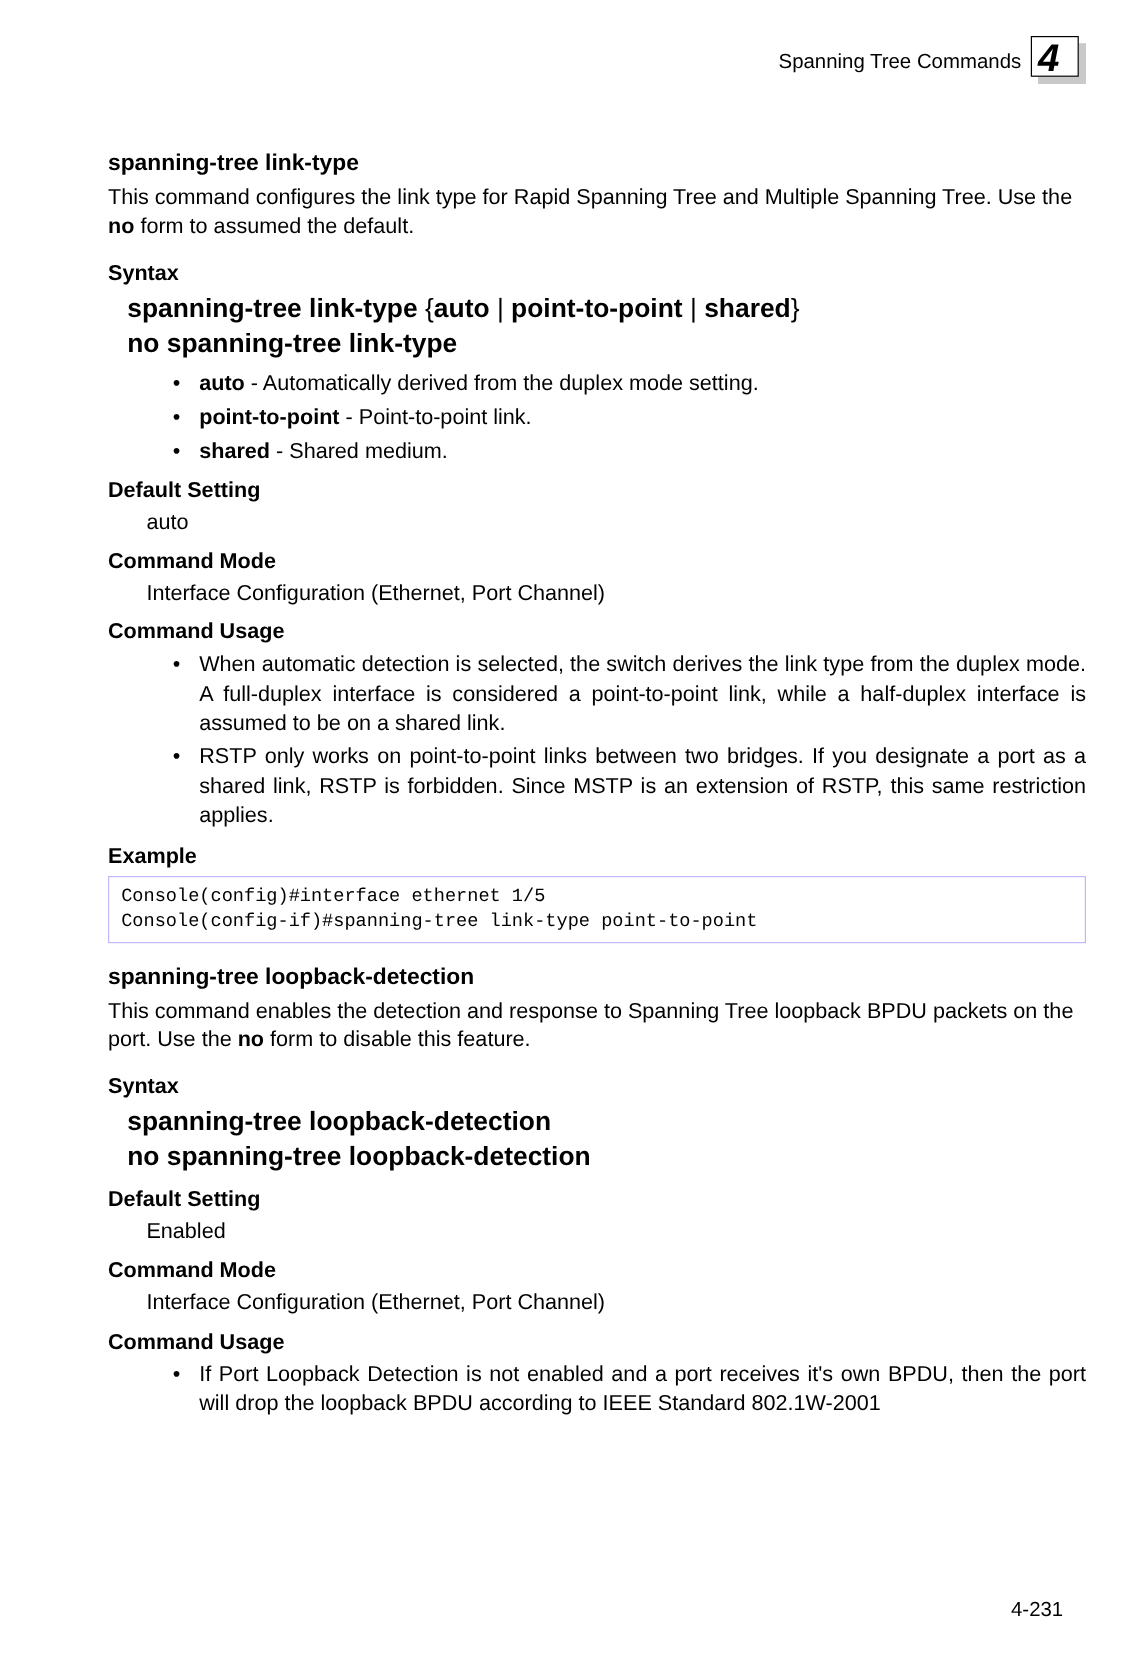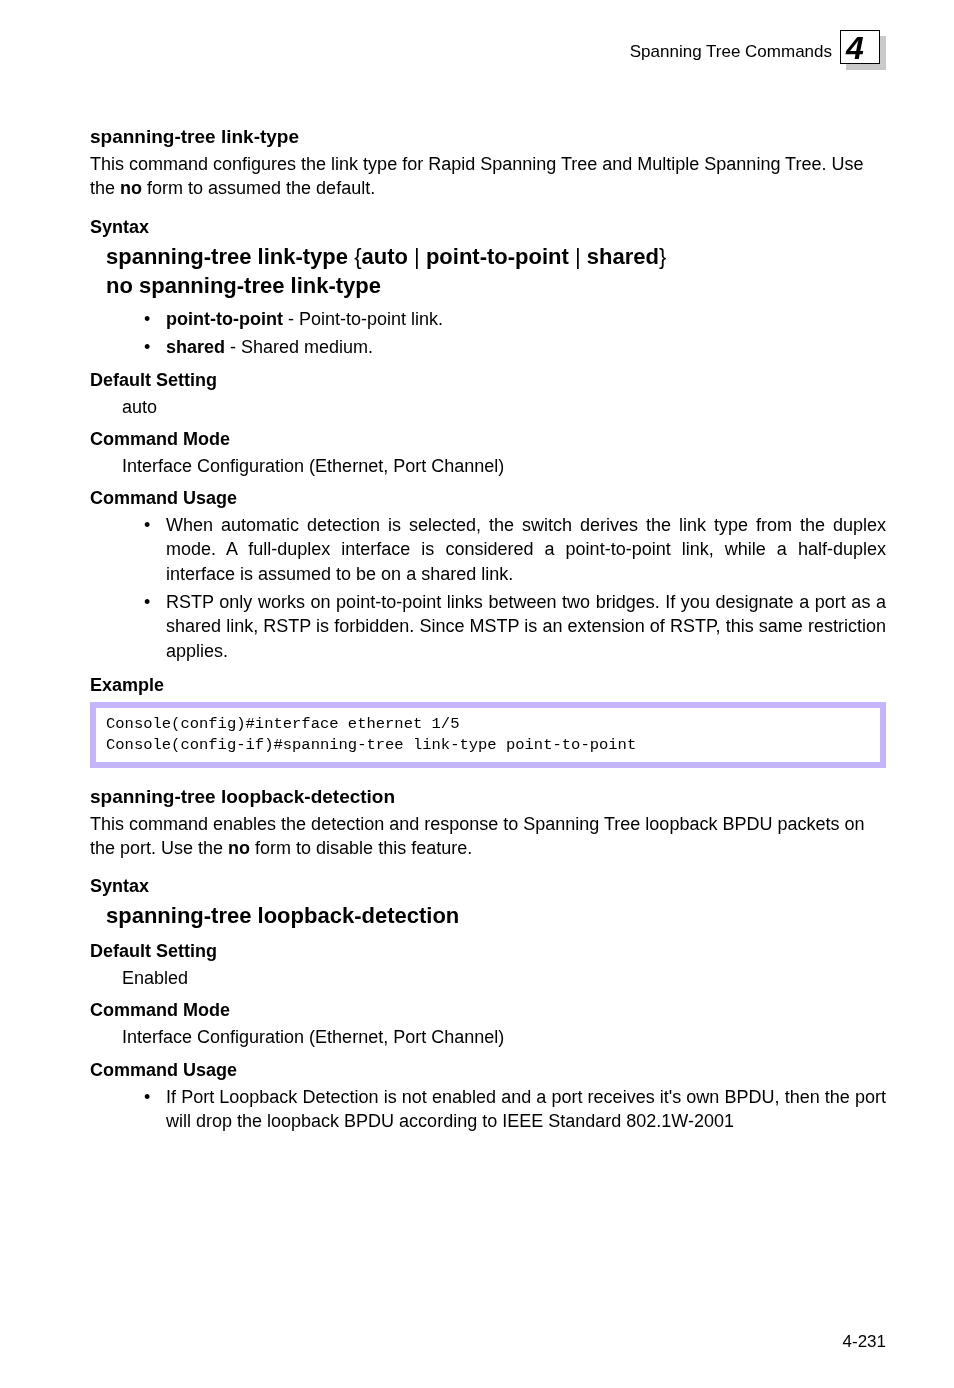--- a/index.html
+++ b/index.html
@@ -7,21 +7,21 @@
     padding: 0;
     font-family: Arial, Helvetica, sans-serif;
     background: #fff;
     color: #000;
     width: 954px;
     height: 1388px;
     box-sizing: border-box;
     position: relative;
   }
   .page {
-    padding: 40px 68px 0 90px;
+    padding: 40px 49px 0 90px;
     box-sizing: border-box;
   }
   .header-area {
     position: relative;
     height: 56px;
     margin-bottom: 30px;
   }
   .header-text {
     position: absolute;
     right: 54px;
@@ -118,21 +118,21 @@
     margin-bottom: 4px;
     text-align: justify;
   }
   ul.usage > li::before {
     content: "•";
     position: absolute;
     left: 0;
     top: 0;
   }
   .code-box {
-    border: 6px solid #c4b5fd;
+    border: 1px solid #c4b5fd;
     padding: 6px 10px;
     font-family: "Courier New", Courier, monospace;
     font-size: 15.5px;
     line-height: 1.35;
     white-space: pre;
     margin: 6px 0 18px 0;
     overflow: hidden;
   }
   .footer-pagenum {
     position: absolute;
@@ -162,20 +162,21 @@
     <span>This command configures the link type for Rapid Spanning Tree and Multiple Spanning Tree. Use the </span><b>no</b><span> form to assumed the default.</span>
   </p>
 
   <div class="section-label">Syntax</div>
   <div class="syntax-block">
     <b>spanning-tree link-type</b><span> {</span><b>auto</b><span> | </span><b>point-to-point</b><span> | </span><b>shared</b><span>}</span><br>
     <b>no spanning-tree link-type</b>
   </div>
 
   <ul class="bullets">
+    <li><b>auto</b><span> - Automatically derived from the duplex mode setting.</span></li>
     <li><b>point-to-point</b><span> - Point-to-point link.</span></li>
     <li><b>shared</b><span> - Shared medium.</span></li>
   </ul>
 
   <div class="section-label">Default Setting</div>
   <div class="indent-block">auto</div>
 
   <div class="section-label">Command Mode</div>
   <div class="indent-block">Interface Configuration (Ethernet, Port Channel)</div>
 
@@ -190,20 +191,21 @@
 Console(config-if)#spanning-tree link-type point-to-point</div>
 
   <div class="h-cmd">spanning-tree loopback-detection</div>
   <p class="body-text">
     <span>This command enables the detection and response to Spanning Tree loopback BPDU packets on the port. Use the </span><b>no</b><span> form to disable this feature.</span>
   </p>
 
   <div class="section-label">Syntax</div>
   <div class="syntax-block">
     <b>spanning-tree loopback-detection</b><br>
+    <b>no spanning-tree loopback-detection</b>
   </div>
 
   <div class="section-label">Default Setting</div>
   <div class="indent-block">Enabled</div>
 
   <div class="section-label">Command Mode</div>
   <div class="indent-block">Interface Configuration (Ethernet, Port Channel)</div>
 
   <div class="section-label">Command Usage</div>
   <ul class="usage">

